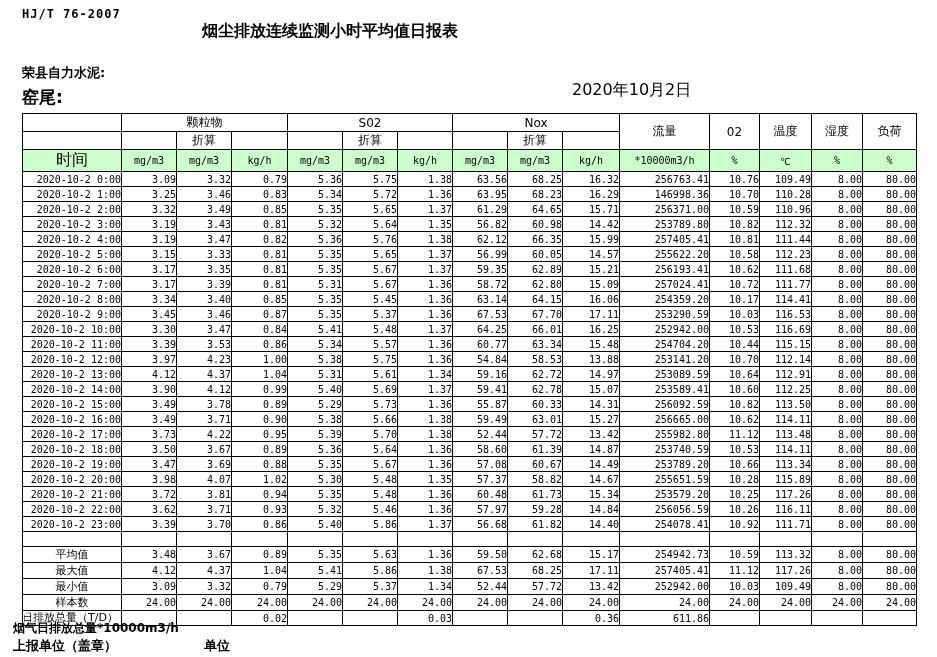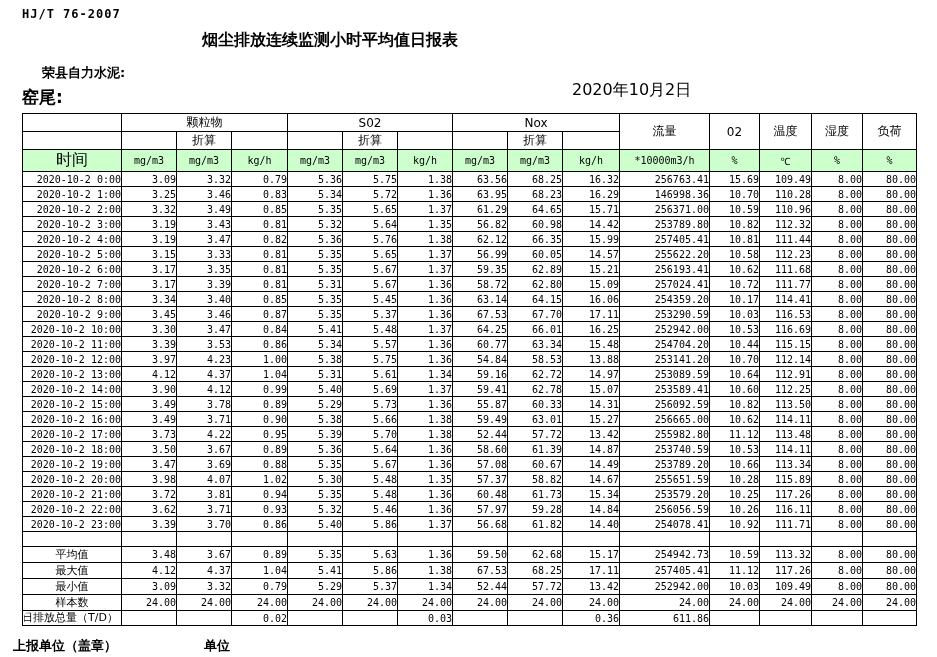--- a/index.html
+++ b/index.html
@@ -1,23 +1,23 @@
 <!DOCTYPE html>
 <html><head>
 <meta charset="utf-8">
 <style>
   html,body{margin:0;padding:0;background:#fff;}
   .page{position:relative;width:937px;height:657px;background:#ffffff;color:#000;
         font-family:"DejaVu Sans",sans-serif;overflow:hidden;}
 
   .std-no{position:absolute;left:22px;top:7px;font-size:12px;font-weight:bold;
           font-family:"DejaVu Sans Mono",monospace;letter-spacing:1px;}
-  .title{position:absolute;left:0;top:30px;width:660px;text-align:center;
+  .title{position:absolute;left:0;top:21px;width:660px;text-align:center;
          font-size:16px;font-weight:bold;}
-  .company{position:absolute;left:22px;top:64px;font-size:13px;font-weight:bold;margin-left:20px;}
+  .company{position:absolute;left:22px;top:64px;font-size:13px;font-weight:bold;}
   .station{position:absolute;left:22px;top:86px;font-size:17px;font-weight:bold;}
   .date{position:absolute;left:572px;top:80px;font-size:16px;}
 
   table.report{position:absolute;left:22px;top:113px;border-collapse:collapse;
                table-layout:fixed;}
   table.report td{border:1px solid #000;padding:0;overflow:hidden;white-space:nowrap;
                   vertical-align:middle;}
   thead td{height:15px;text-align:center;font-size:12px;}
   tr.unit-row td{background:#ccffcc;font-family:"DejaVu Sans Mono",monospace;font-size:10px;}
   tr.unit-row td.time-head{font-family:"DejaVu Sans",sans-serif;font-size:16px;}
@@ -112,21 +112,21 @@
           <td class="c-num">3.09</td>
           <td class="c-num">3.32</td>
           <td class="c-num">0.79</td>
           <td class="c-num">5.36</td>
           <td class="c-num">5.75</td>
           <td class="c-num">1.38</td>
           <td class="c-num">63.56</td>
           <td class="c-num">68.25</td>
           <td class="c-num">16.32</td>
           <td class="c-num">256763.41</td>
-          <td class="c-num">15.69</td>
+          <td class="c-num">10.76</td>
           <td class="c-num">109.49</td>
           <td class="c-num">8.00</td>
           <td class="c-num">80.00</td>
         </tr>
         <tr>
           <td class="c-time">2020-10-2 1:00</td>
           <td class="c-num">3.25</td>
           <td class="c-num">3.46</td>
           <td class="c-num">0.83</td>
           <td class="c-num">5.34</td>
@@ -615,16 +615,17 @@
           <td class="c-num">0.36</td>
           <td class="c-num">611.86</td>
           <td class="c-num"></td>
           <td class="c-num"></td>
           <td class="c-num"></td>
           <td class="c-num"></td>
         </tr>
       </tbody>
   </table>
 
+  <div class="flow-note">烟气日排放总量*10000m3/h</div>
   <div class="report-unit">上报单位（盖章）</div>
   <div class="unit-word">单位</div>
 
 </div>
 
 </body></html>

